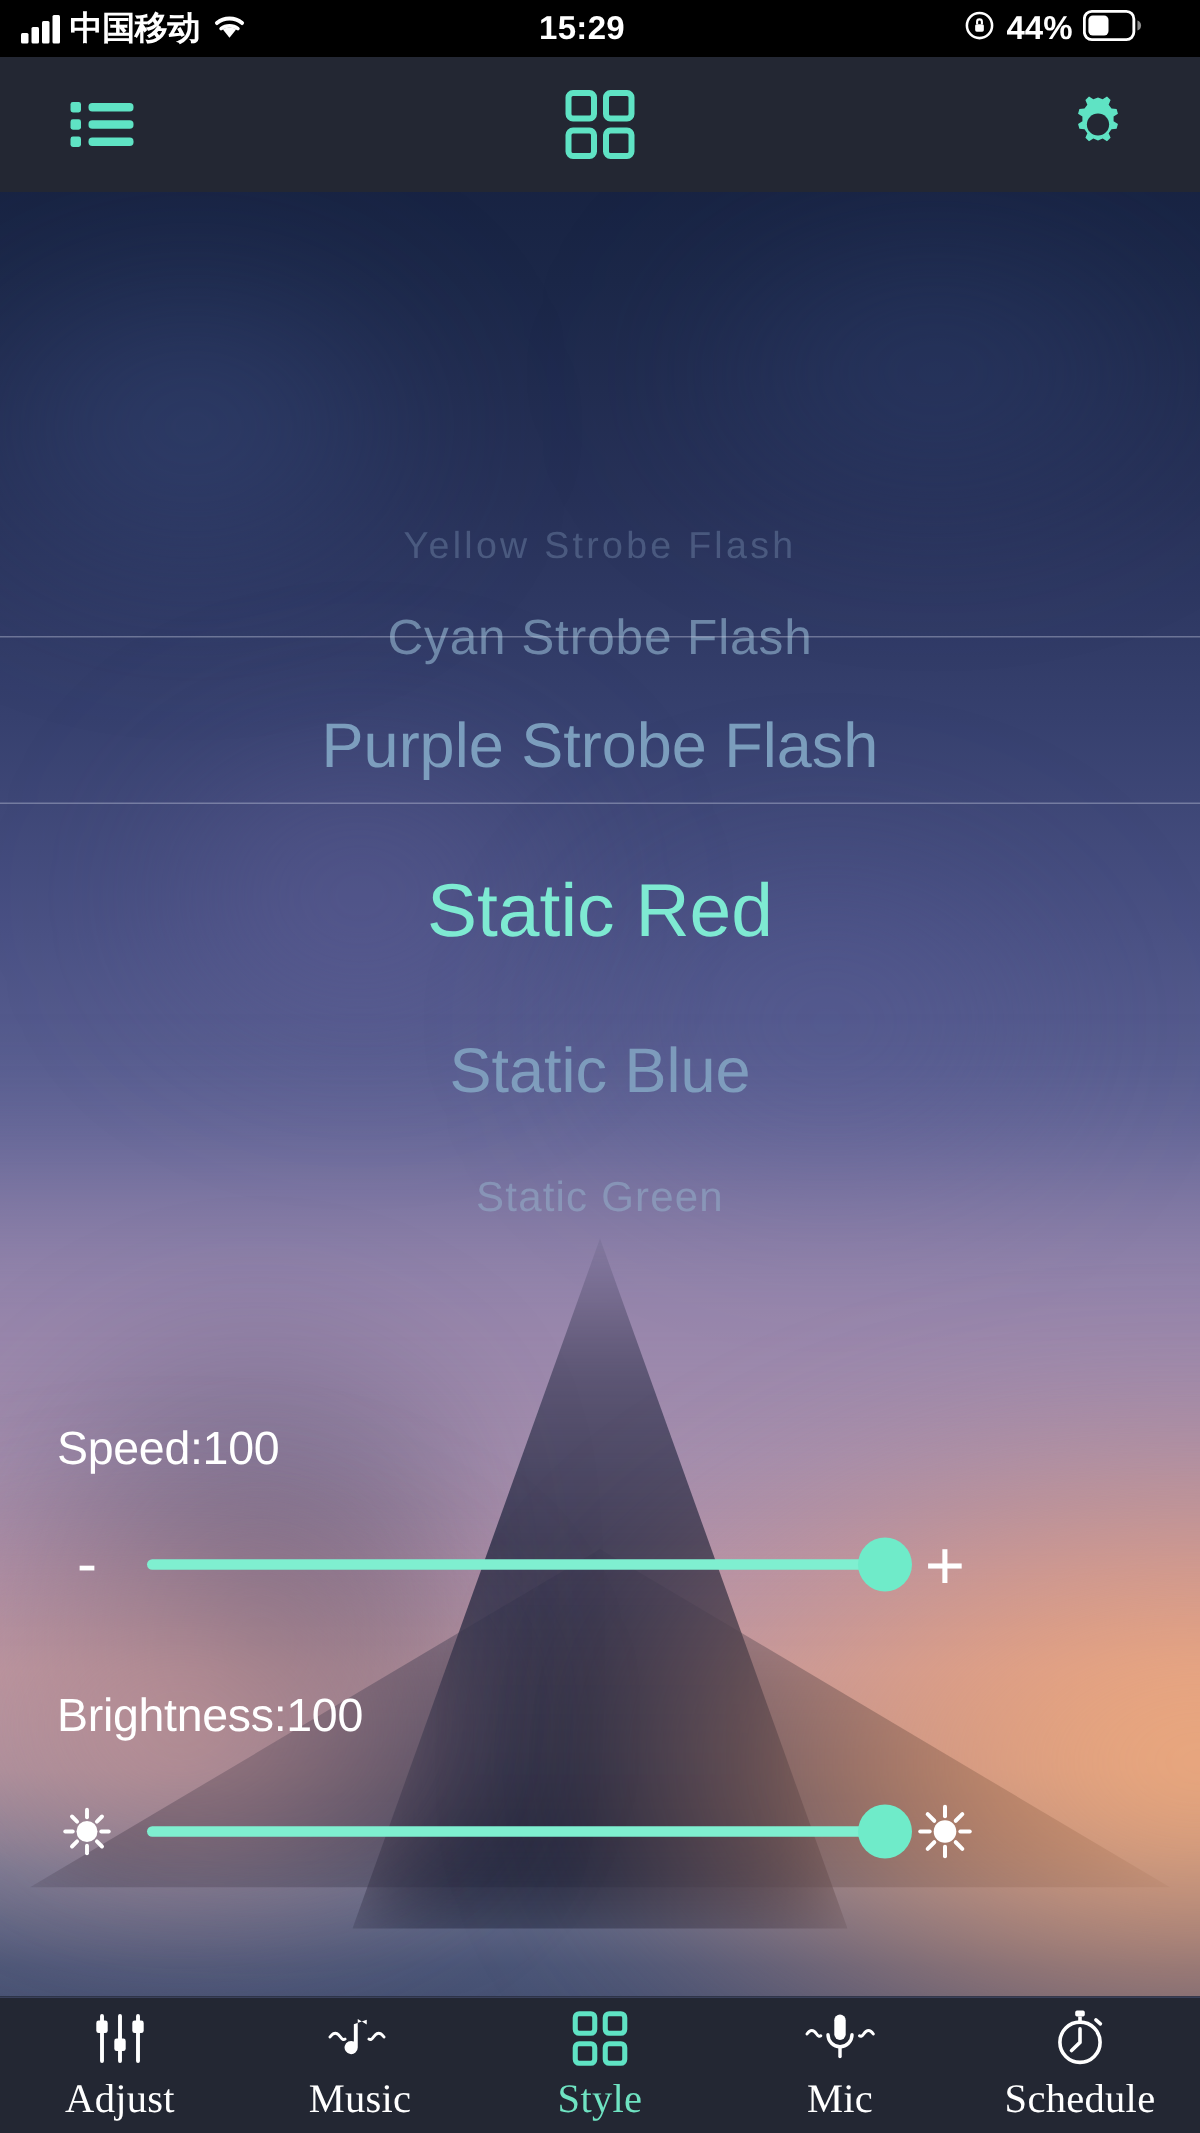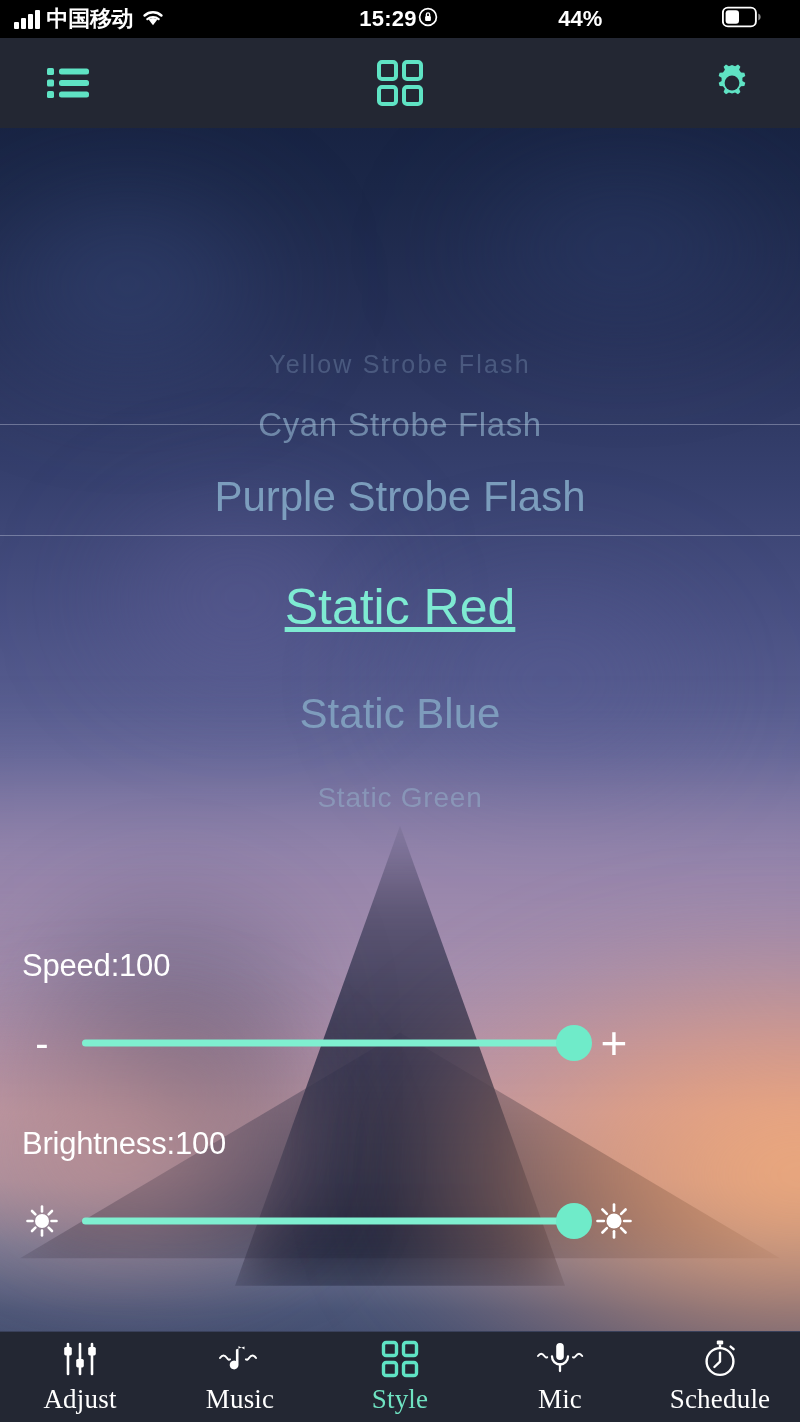--- a/index.html
+++ b/index.html
@@ -19,21 +19,21 @@
   .statusbar {
     position:absolute; top:0; left:0;
     width:792px; height:38px;
     background:#000;
     display:flex; align-items:center;
     color:#fff;
     z-index:40;
   }
   .sb-left  { display:flex; align-items:center; gap:7px; padding-left:14px; flex:1; }
   .sb-mid   { flex:0 0 auto; display:flex; justify-content:center; }
-  .sb-right { display:flex; align-items:center; gap:7px; justify-content:space-between; padding-right:30px; flex:1; }
+  .sb-right { display:flex; align-items:center; gap:7px; justify-content:flex-end; padding-right:30px; flex:1; }
   .sb-carrier { font-size:22px; font-weight:600; letter-spacing:-0.3px; }
   .sb-time { font-size:22px; font-weight:600; letter-spacing:0.2px; }
   .sb-pct  { font-size:22px; font-weight:600; }
   .bars { display:flex; align-items:flex-end; gap:2.5px; height:19px; }
   .bars i { display:block; width:4.5px; background:#fff; border-radius:1px; }
   .bars i:nth-child(1){height:7px}
   .bars i:nth-child(2){height:11px}
   .bars i:nth-child(3){height:15px}
   .bars i:nth-child(4){height:19px}
 
@@ -163,21 +163,21 @@
   }
   .sel-band {
     position:absolute; left:0; width:800px;
     top:296px; height:112px;
     border-top:1.5px solid rgba(200,205,225,0.40);
     border-bottom:1.5px solid rgba(200,205,225,0.40);
     pointer-events:none;
   }
 
   
-  .slider-block { position:absolute; left:0; width:656px; z-index:12; }
+  .slider-block { position:absolute; left:16px; width:656px; z-index:12; }
   .slider-label {
     color:#fff; font-size:31px; font-weight:500;
     padding-left:22px; letter-spacing:-0.2px;
   }
   .slider-row {
     display:flex; align-items:center;
     padding:0 20px; margin-top:37px;
     gap:0;
   }
   .slider-track-wrap {
@@ -327,21 +327,21 @@
 
   <div class="picker">
     <div class="picker-row" style="top:222px; font-size:25px; color:rgba(150,175,205,0.30); letter-spacing:2.2px;">Yellow Strobe Flash</div>
 
     <div class="picker-row" style="top:264px; font-size:33px; color:rgba(148,182,208,0.62); letter-spacing:0.6px;margin-top:14px;">Cyan Strobe Flash</div>
 
     <div class="picker-row" style="top:345px; font-size:42px; color:rgba(140,180,208,0.80);">Purple Strobe Flash</div>
 
     <div class="sel-band"></div>
 
-    <div class="picker-row" style="top:450px; font-size:50px; color:#7EEAD2; font-weight:400;text-decoration:underline;">Static Red</div>
+    <div class="picker-row" style="top:450px; font-size:50px; color:#7EEAD2; font-weight:400;">Static Red</div>
 
     <div class="picker-row" style="top:562px; font-size:42px; color:rgba(140,180,205,0.72);">Static Blue</div>
 
     <div class="picker-row" style="top:654px; font-size:28px; color:rgba(150,182,205,0.50); letter-spacing:0.8px;">Static Green</div>
 
   </div>
 
   <div class="slider-block" style="top:948px;">
     <div class="slider-label">Speed:100</div>
     <div class="slider-row">

